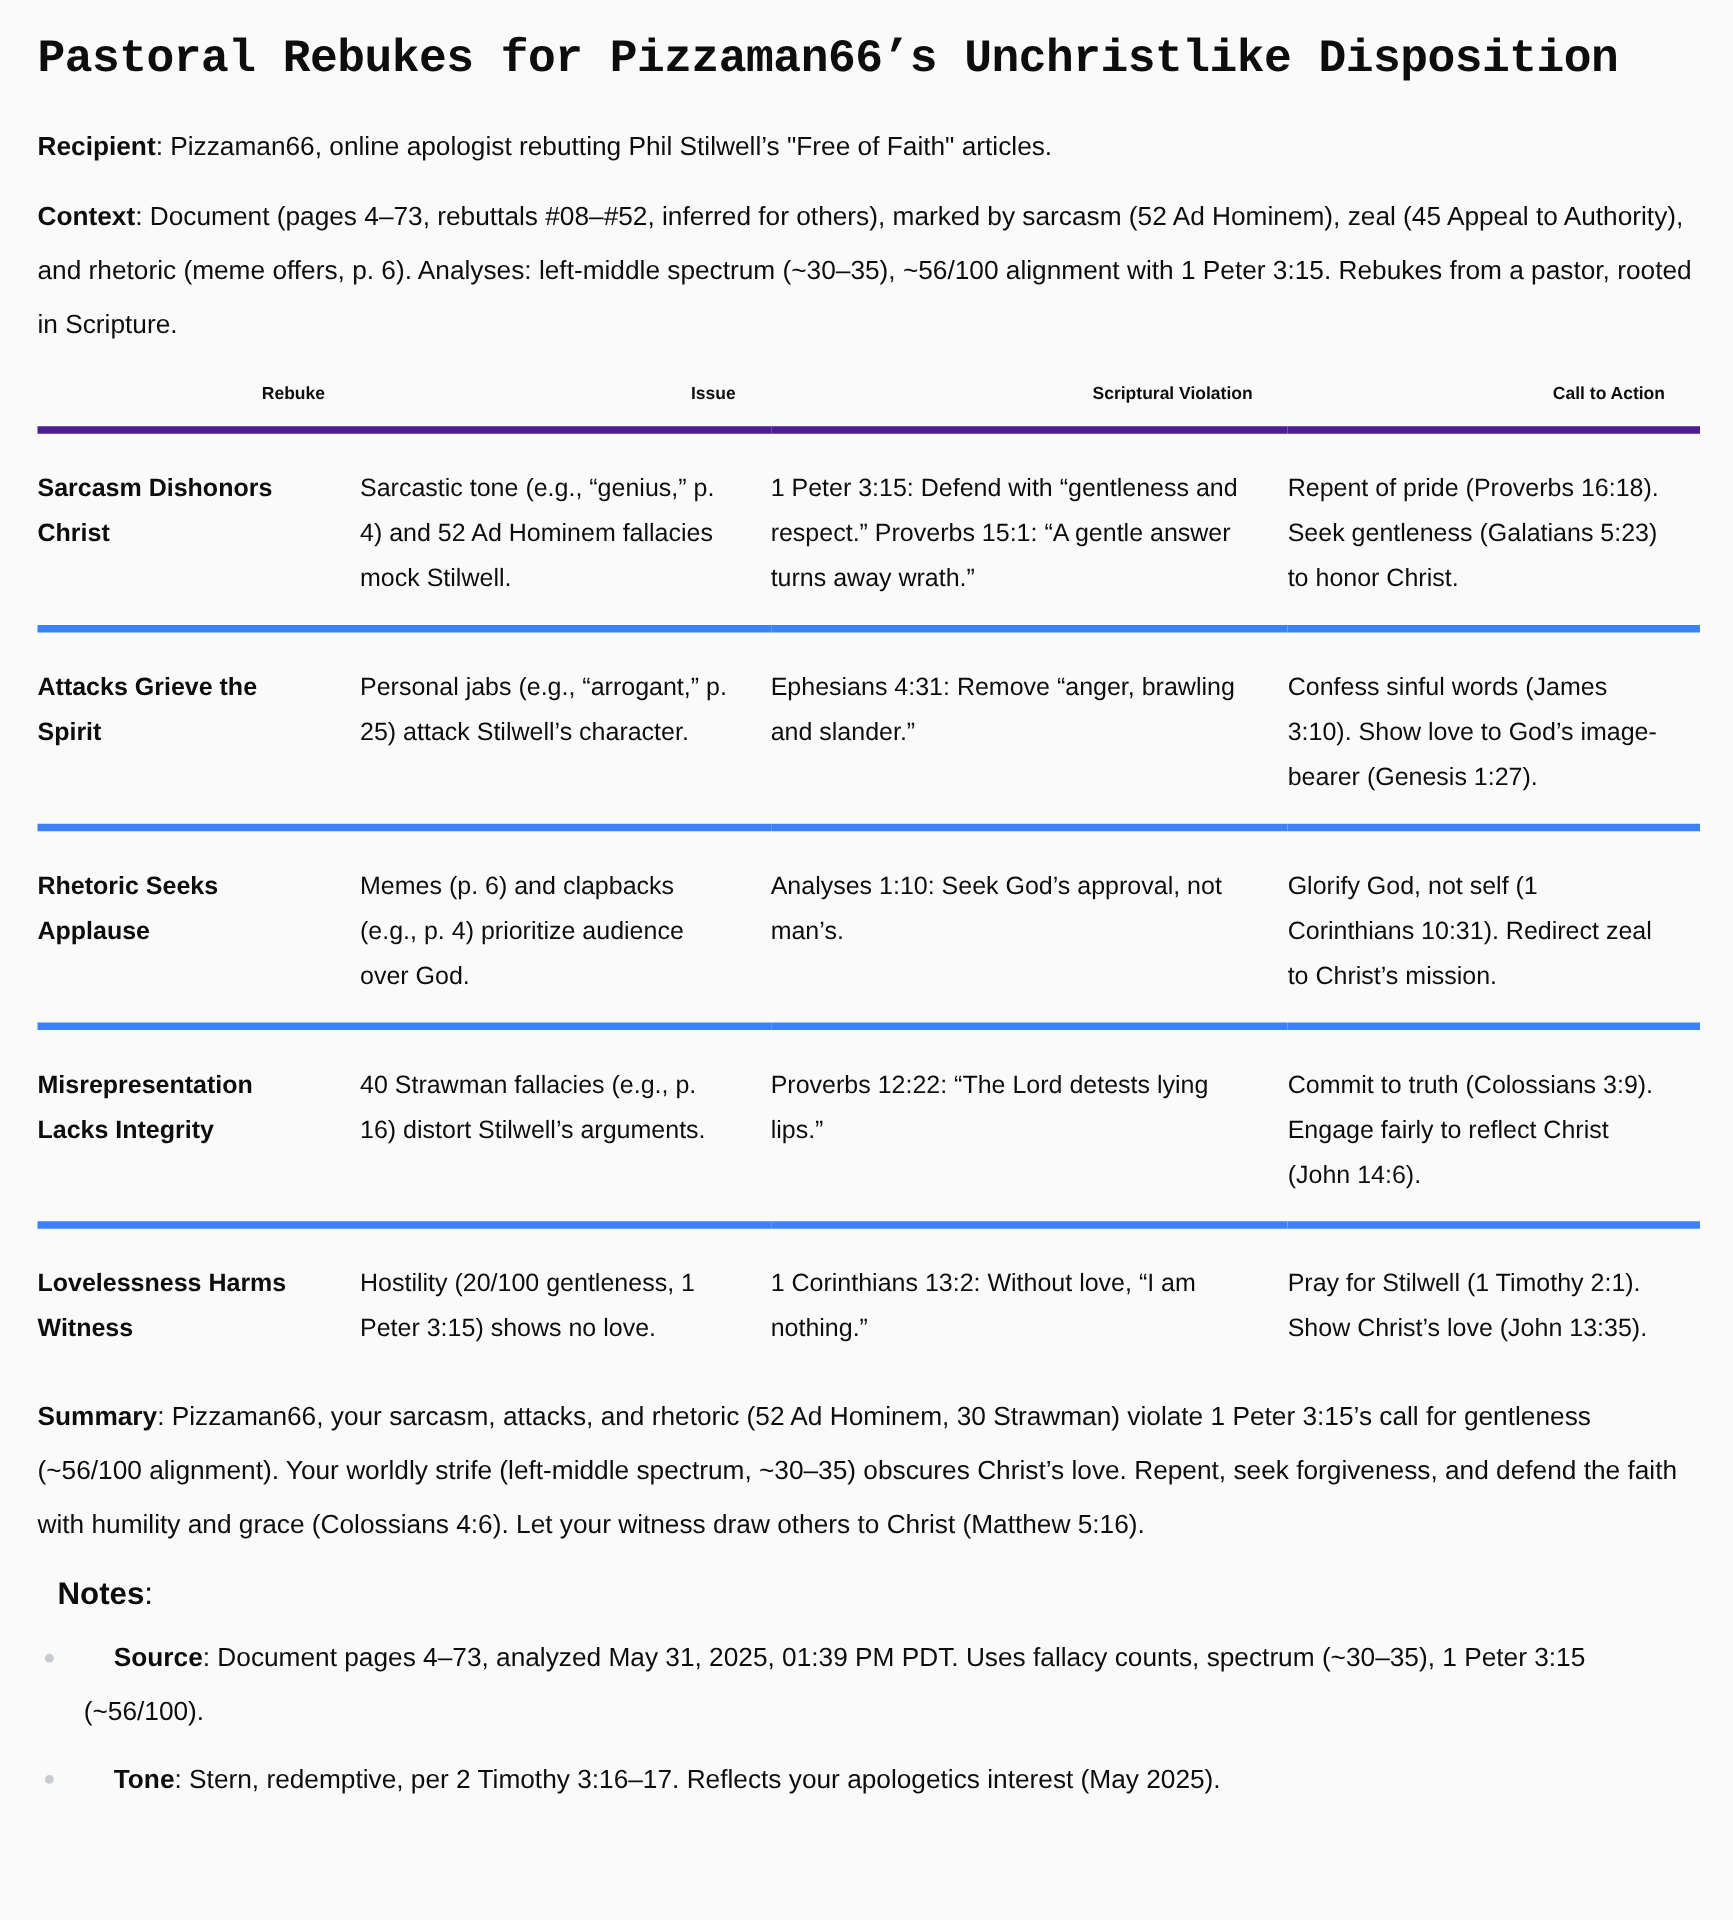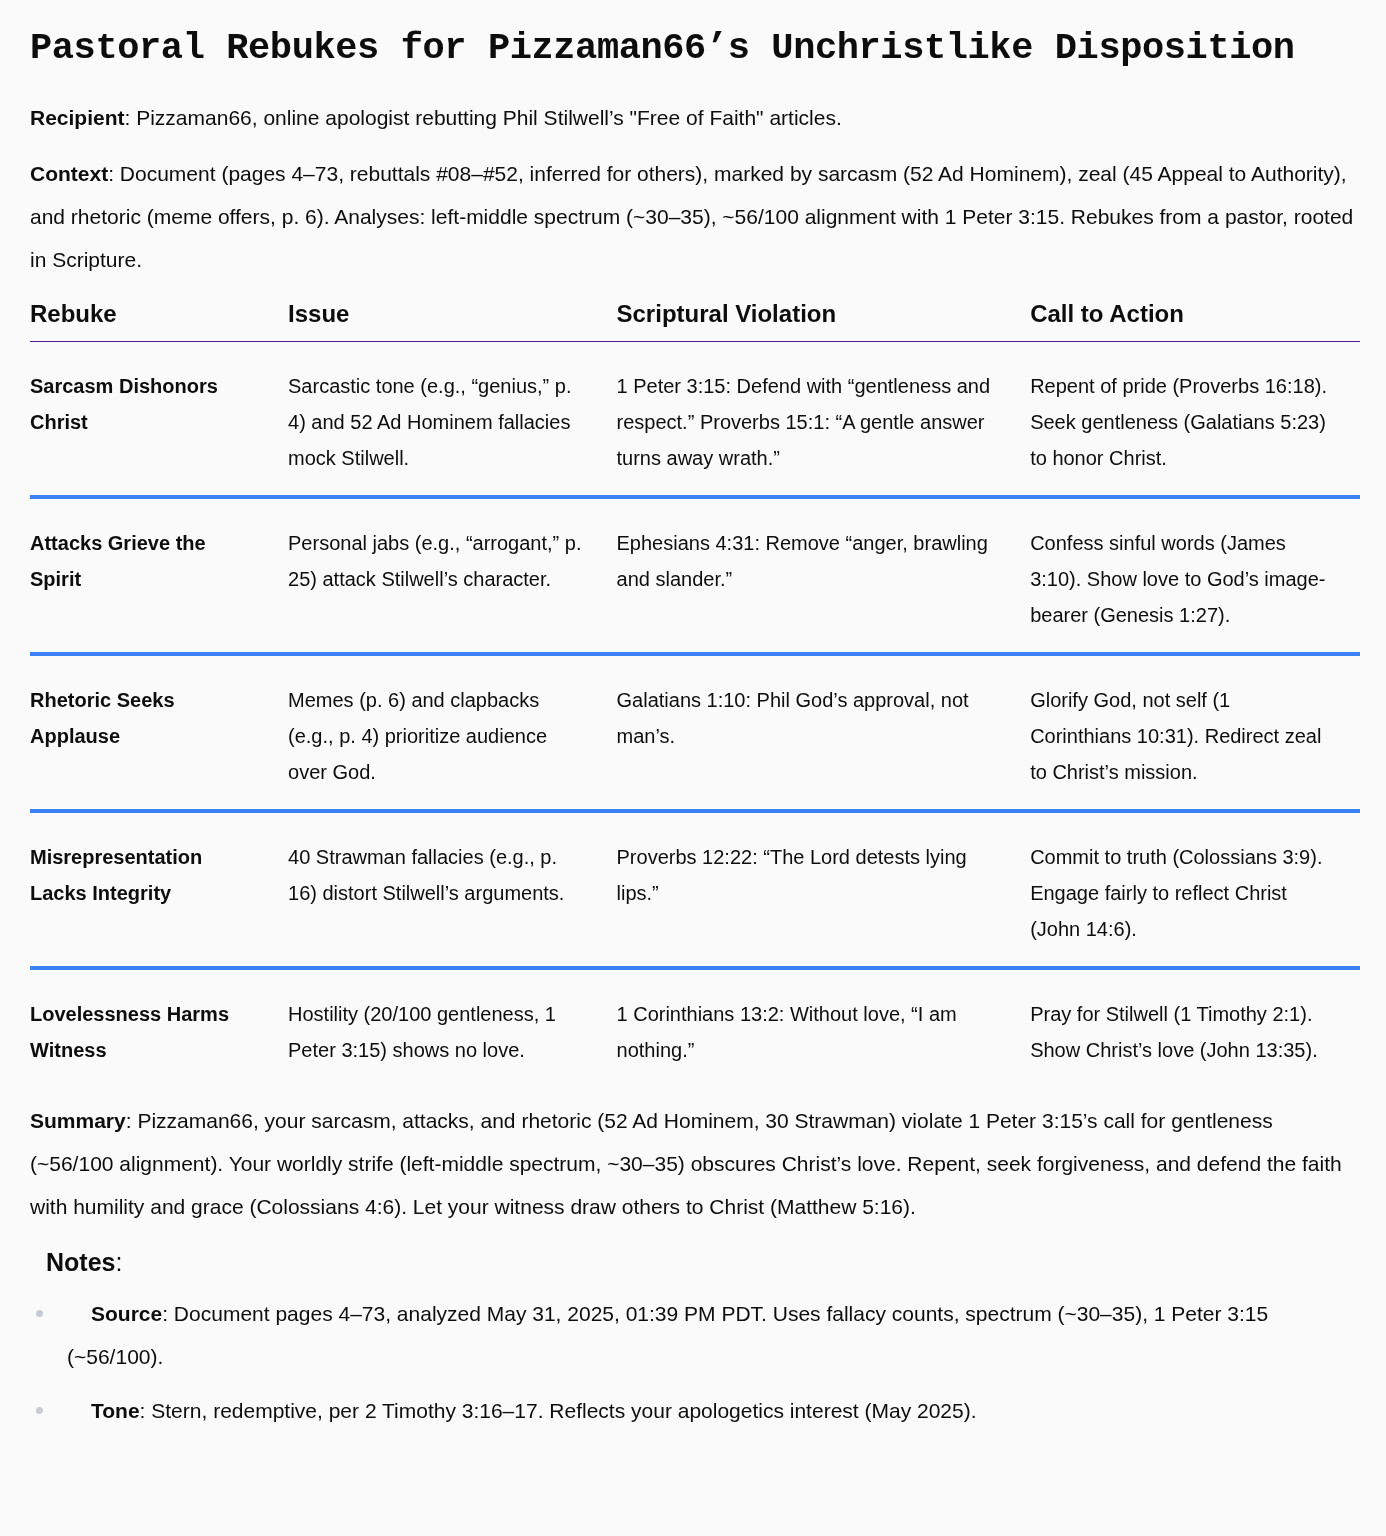--- a/index.html
+++ b/index.html
@@ -30,34 +30,34 @@
   }
   p.prose strong { font-weight: 700; }
 
   table.rebukes-table {
     width: 100%;
     border-collapse: collapse;
     table-layout: fixed;
     margin: 20px 0 12px 0;
   }
   table.rebukes-table th {
-    text-align: left;
-    font-size: 24px;
+    text-align: right;
+    font-size: 14px;
     line-height: 26px;
     font-weight: 700;
     padding: 0 28px 14px 0;
-    border-bottom: 1px solid #4c1d95;
+    border-bottom: 6px solid #4c1d95;
     vertical-align: bottom;
   }
   table.rebukes-table td {
     font-size: 20px;
     line-height: 36px;
     padding: 26px 28px 19px 0;
     vertical-align: top;
-    border-bottom: 4px solid #3b82f6;
+    border-bottom: 6px solid #3b82f6;
   }
   table.rebukes-table tr:last-child td { border-bottom: none; }
   table.rebukes-table td.cell-rebuke { font-weight: 700; }
   col.c1 { width: 19.4%; }
   col.c2 { width: 24.7%; }
   col.c3 { width: 31.1%; }
   col.c4 { width: 24.8%; }
 
   p.notes-heading {
     font-size: 25px;
@@ -124,21 +124,21 @@
       </tr>
       <tr>
         <td class="cell-rebuke">Attacks Grieve the Spirit</td>
         <td>Personal jabs (e.g., “arrogant,” p. 25) attack Stilwell’s character.</td>
         <td>Ephesians 4:31: Remove “anger, brawling and slander.”</td>
         <td>Confess sinful words (James 3:10). Show love to God’s image-bearer (Genesis 1:27).</td>
       </tr>
       <tr>
         <td class="cell-rebuke">Rhetoric Seeks Applause</td>
         <td>Memes (p. 6) and clapbacks (e.g., p. 4) prioritize audience over God.</td>
-        <td>Galatians 1:10: Phil God’s approval, not man’s.</td>
+        <td>Analyses 1:10: Seek God’s approval, not man’s.</td>
         <td>Glorify God, not self (1 Corinthians 10:31). Redirect zeal to Christ’s mission.</td>
       </tr>
       <tr>
         <td class="cell-rebuke">Misrepresentation Lacks Integrity</td>
         <td>40 Strawman fallacies (e.g., p. 16) distort Stilwell’s arguments.</td>
         <td>Proverbs 12:22: “The Lord detests lying lips.”</td>
         <td>Commit to truth (Colossians 3:9). Engage fairly to reflect Christ (John 14:6).</td>
       </tr>
       <tr>
         <td class="cell-rebuke">Lovelessness Harms Witness</td>

